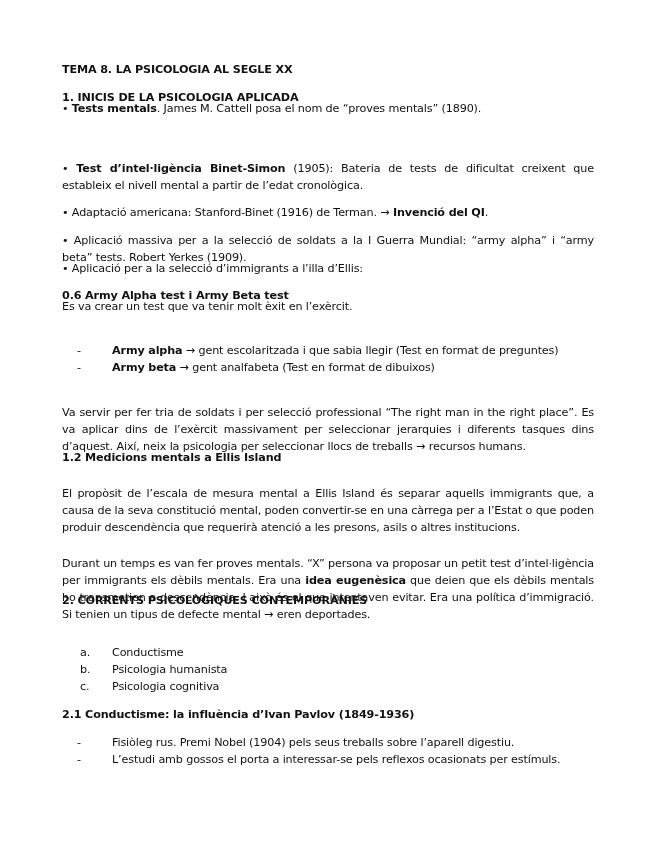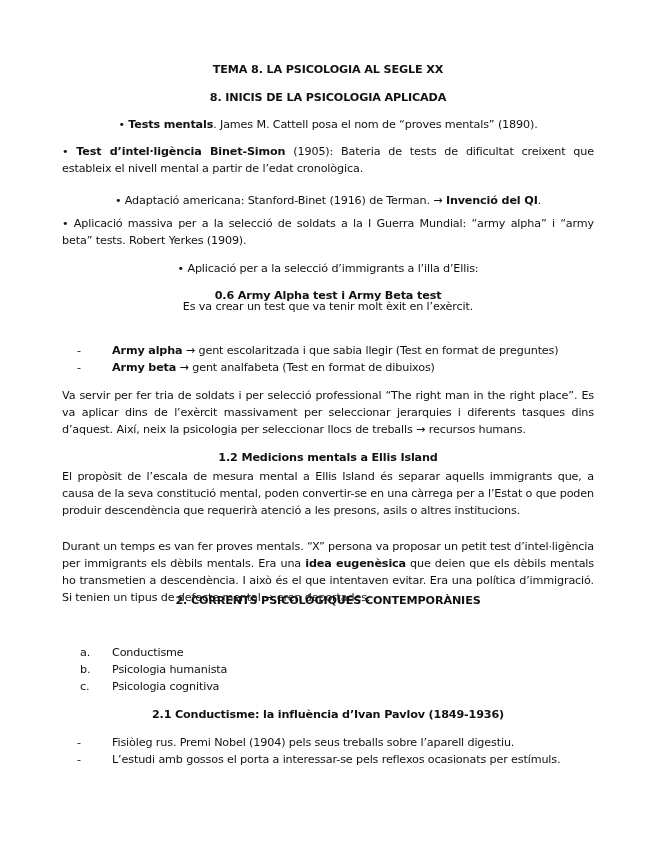--- a/index.html
+++ b/index.html
@@ -1,46 +1,46 @@
 <!DOCTYPE html>
 <html><head>
 <meta charset="utf-8">
 <style>
   html, body { margin:0; padding:0; background:#ffffff; }
   body { width:655px; height:848px; position:relative; overflow:hidden;
          font-family:"DejaVu Sans", "Liberation Sans", sans-serif; color:#111; }
   .page { position:absolute; left:62px; top:0; width:532px; }
-  .blk { position:absolute; left:0; width:532px; font-size:11.2px; line-height:17px; letter-spacing:-0.15px;text-align:center; }
+  .blk { position:absolute; left:0; width:532px; font-size:11.2px; line-height:17px; letter-spacing:-0.15px; }
   .h { font-weight:bold; font-size:11.2px; }
-  .j { text-align:justify; text-align-last:left; }
+  .j { text-align:justify; text-align-last:left;margin-top:17px; }
   b { font-weight:bold; }
   .dash { position:absolute; left:0; width:532px; font-size:11.2px; line-height:17px; letter-spacing:-0.15px; }
   .dash .mk { position:absolute; left:15px; }
   .dash .tx { position:absolute; left:38px; white-space:nowrap;margin-left:12px; }
 </style>
 </head>
 <body>
 
 <div class="page">
 
   <div class="blk h" style="top:61px">TEMA 8.  LA PSICOLOGIA AL SEGLE XX</div>
 
-  <div class="blk h" style="top:89px">8. INICIS DE LA PSICOLOGIA APLICADA</div>
+  <div class="blk h" style="top:89px">1. INICIS DE LA PSICOLOGIA APLICADA</div>
 
-  <div class="blk" style="top:116px">
+  <div class="blk" style="top:100px">
     <span>•</span>
     <b>Tests mentals</b><span>. James  M. Cattell posa el nom de “proves mentals” (1890).</span>
   </div>
 
   <div class="blk j" style="top:143px">
     <span>•</span>
     <b>Test d’intel·ligència Binet-Simon</b><span> (1905): Bateria de tests de dificultat creixent que estableix el nivell mental a partir de l’edat cronològica.</span>
   </div>
 
-  <div class="blk" style="top:192px">
+  <div class="blk" style="top:204px">
     <span>•</span>
     <span>Adaptació americana: Stanford-Binet (1916) de Terman. → </span><b>Invenció del QI</b><span>.</span>
   </div>
 
   <div class="blk j" style="top:215px">
     <span>•</span>
     <span>Aplicació massiva per a la selecció de soldats a la I Guerra Mundial: “army alpha” i “army beta” tests. Robert Yerkes (1909).</span>
   </div>
 
   <div class="blk" style="top:260px">

